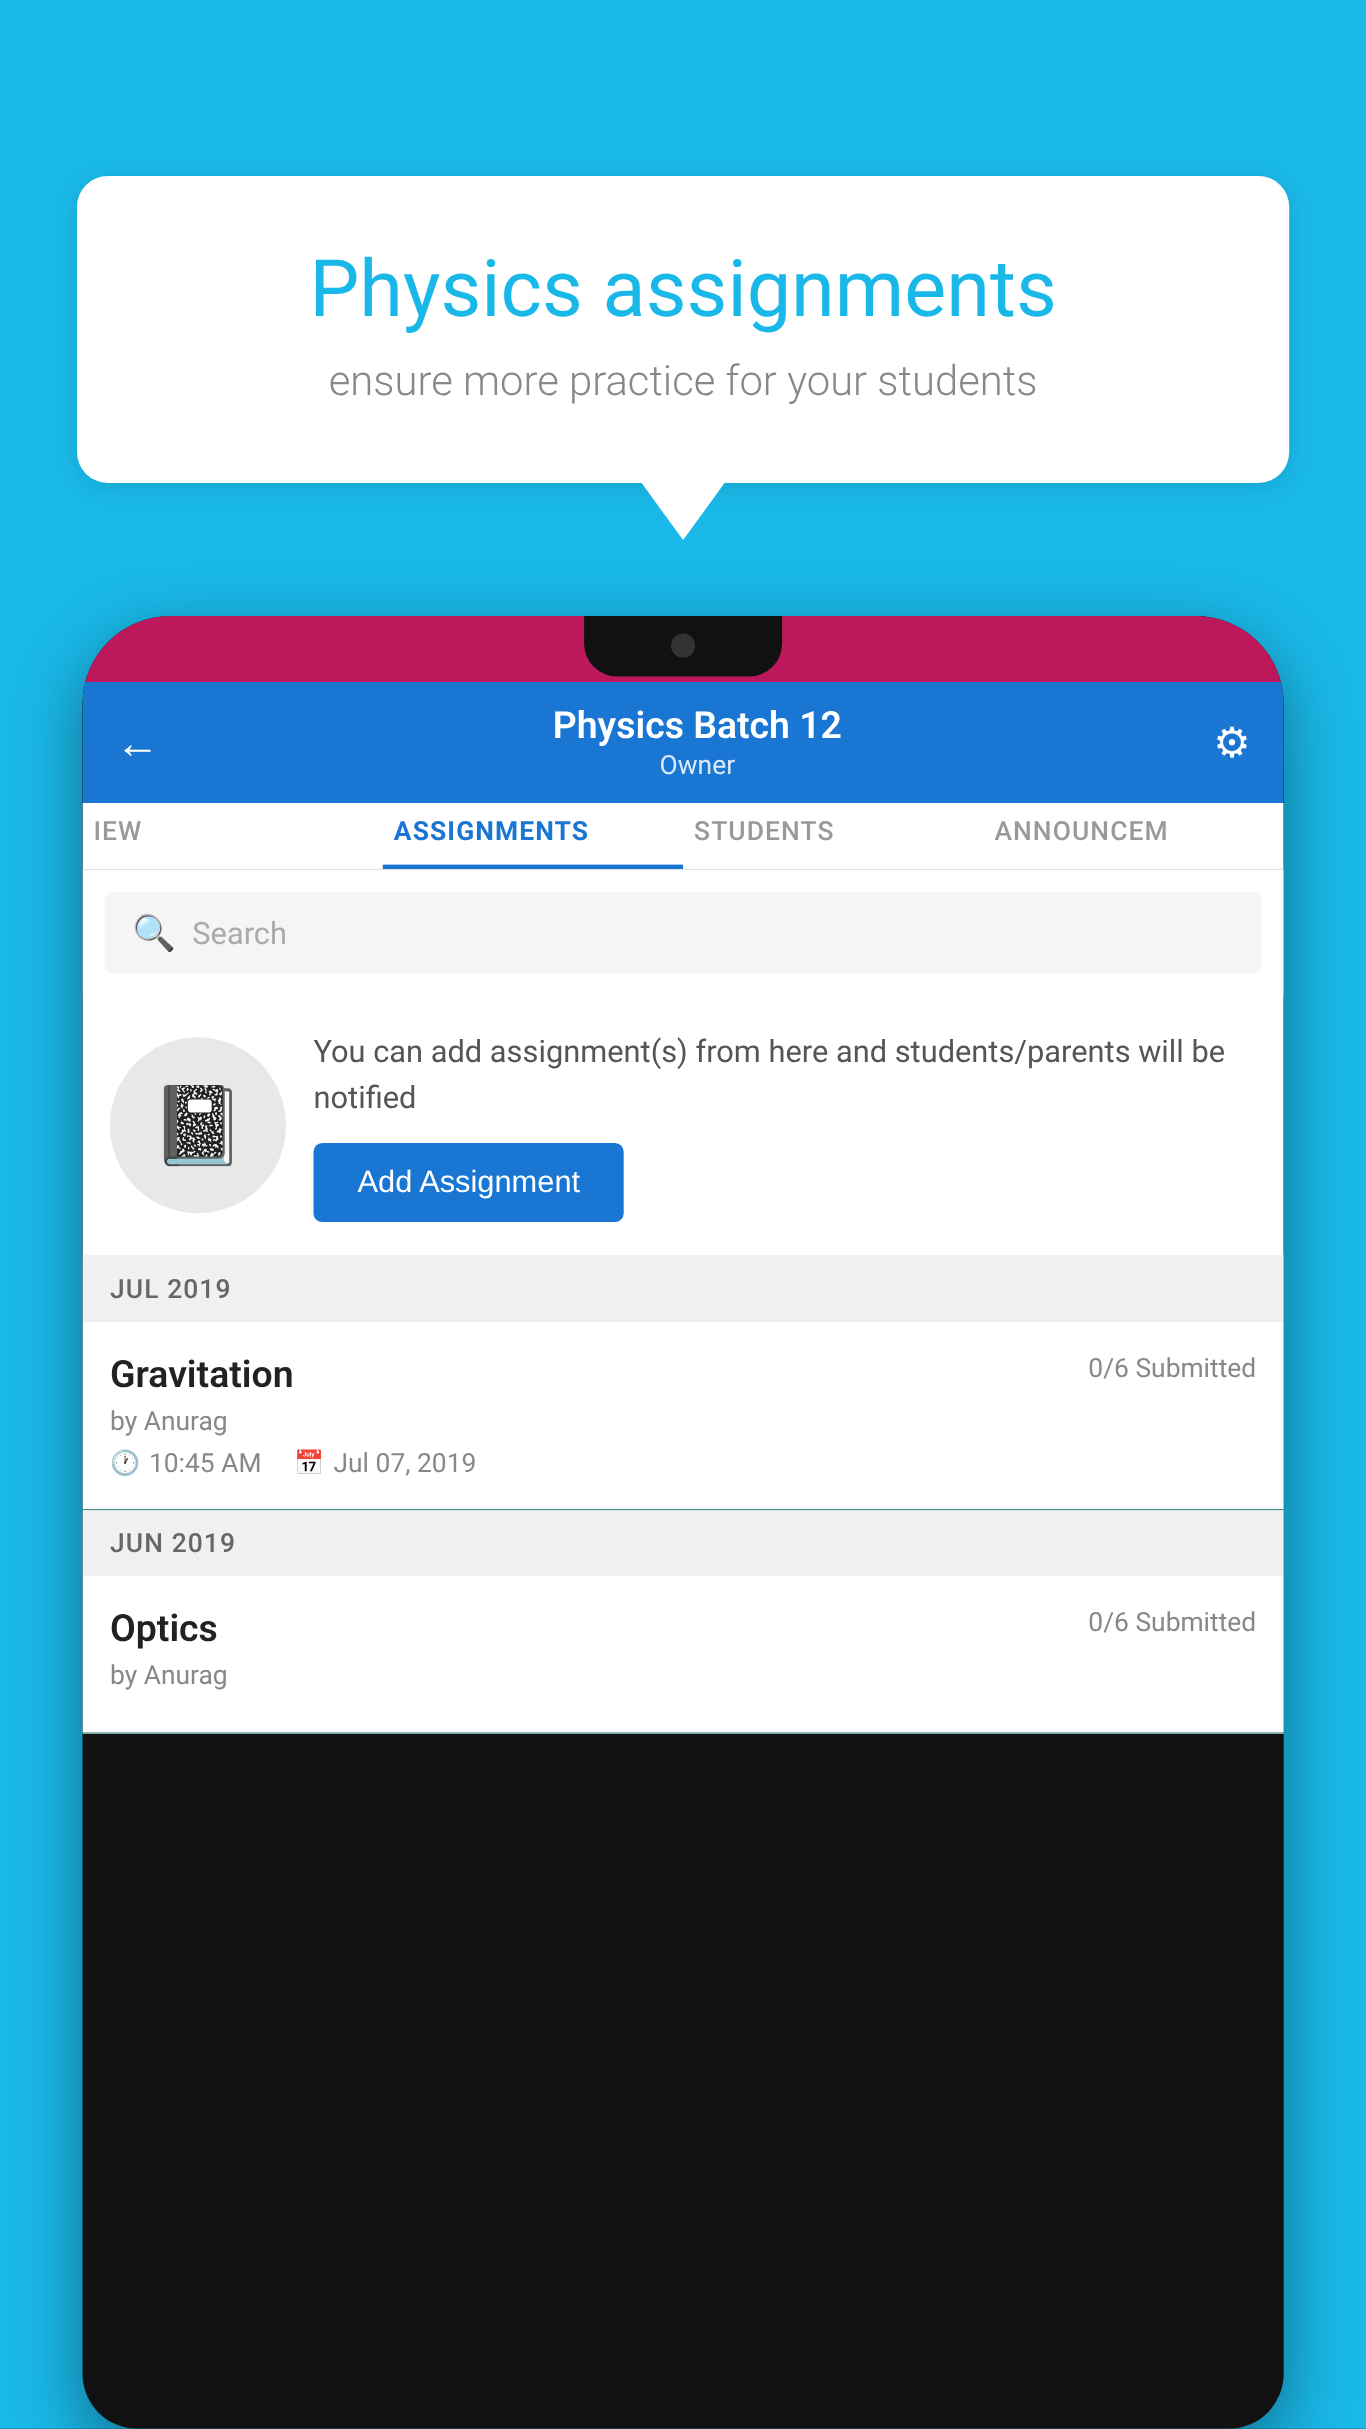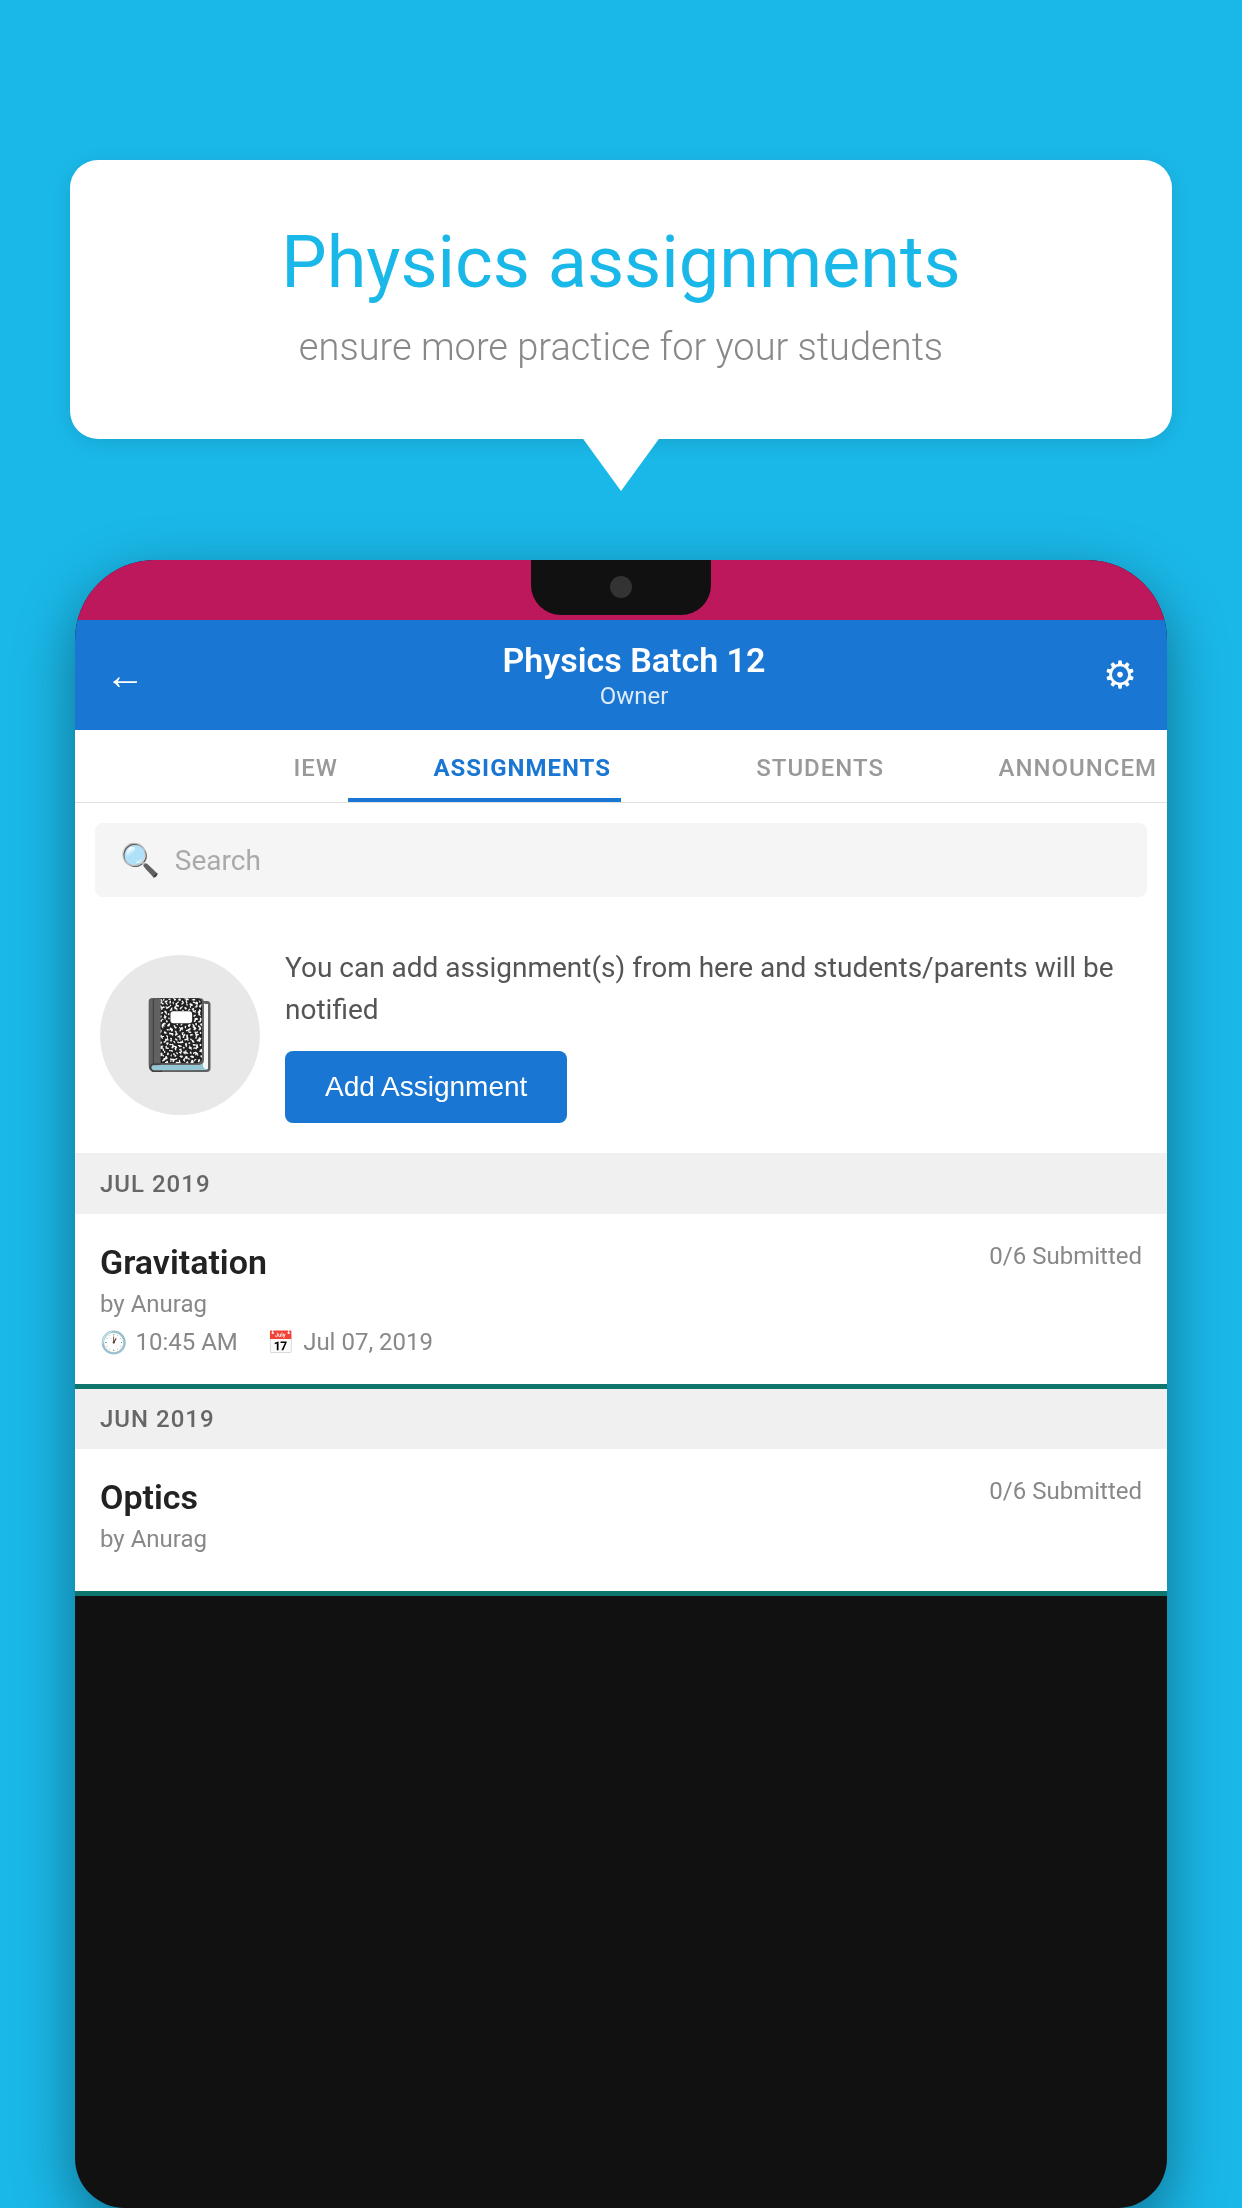--- a/index.html
+++ b/index.html
@@ -166,22 +166,22 @@
     
     .tabs-container {
       background: white;
       display: flex;
       border-bottom: 1px solid #e0e0e0;
       overflow: hidden;
     }
 
     .tab-item {
       flex: 1;
-      text-align: right;
-      padding: 24px 10px 20px;
+      text-align: left;
+      padding: 12px 10px 20px;
       font-size: 24px;
       color: #999;
       letter-spacing: 1px;
       font-weight: 500;
       cursor: pointer;
       position: relative;
       white-space: nowrap;
     }
 
     .tab-item.active {
@@ -285,21 +285,21 @@
       padding: 16px 25px;
       font-size: 24px;
       color: #666;
       font-weight: 500;
       letter-spacing: 1px;
     }
 
     
     .assignment-item {
       padding: 28px 25px;
-      border-bottom: 5px solid #0f766e;
+      border-bottom: 1px solid #0f766e;
       background: white;
     }
 
     .assignment-item-header {
       display: flex;
       justify-content: space-between;
       align-items: flex-start;
       margin-bottom: 8px;
     }
 

